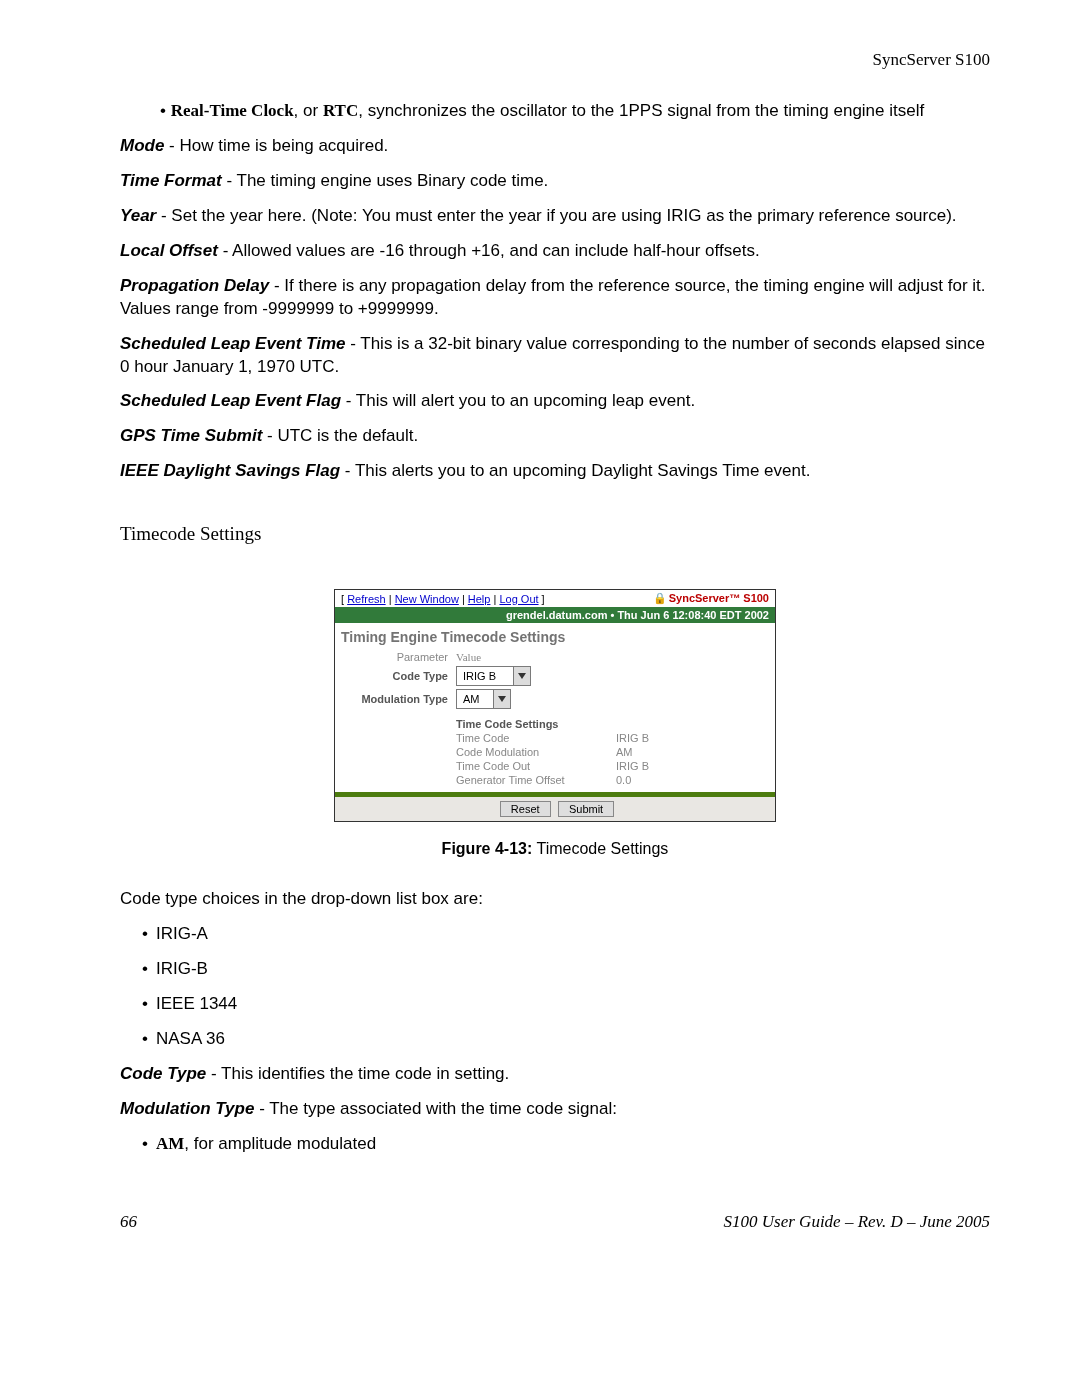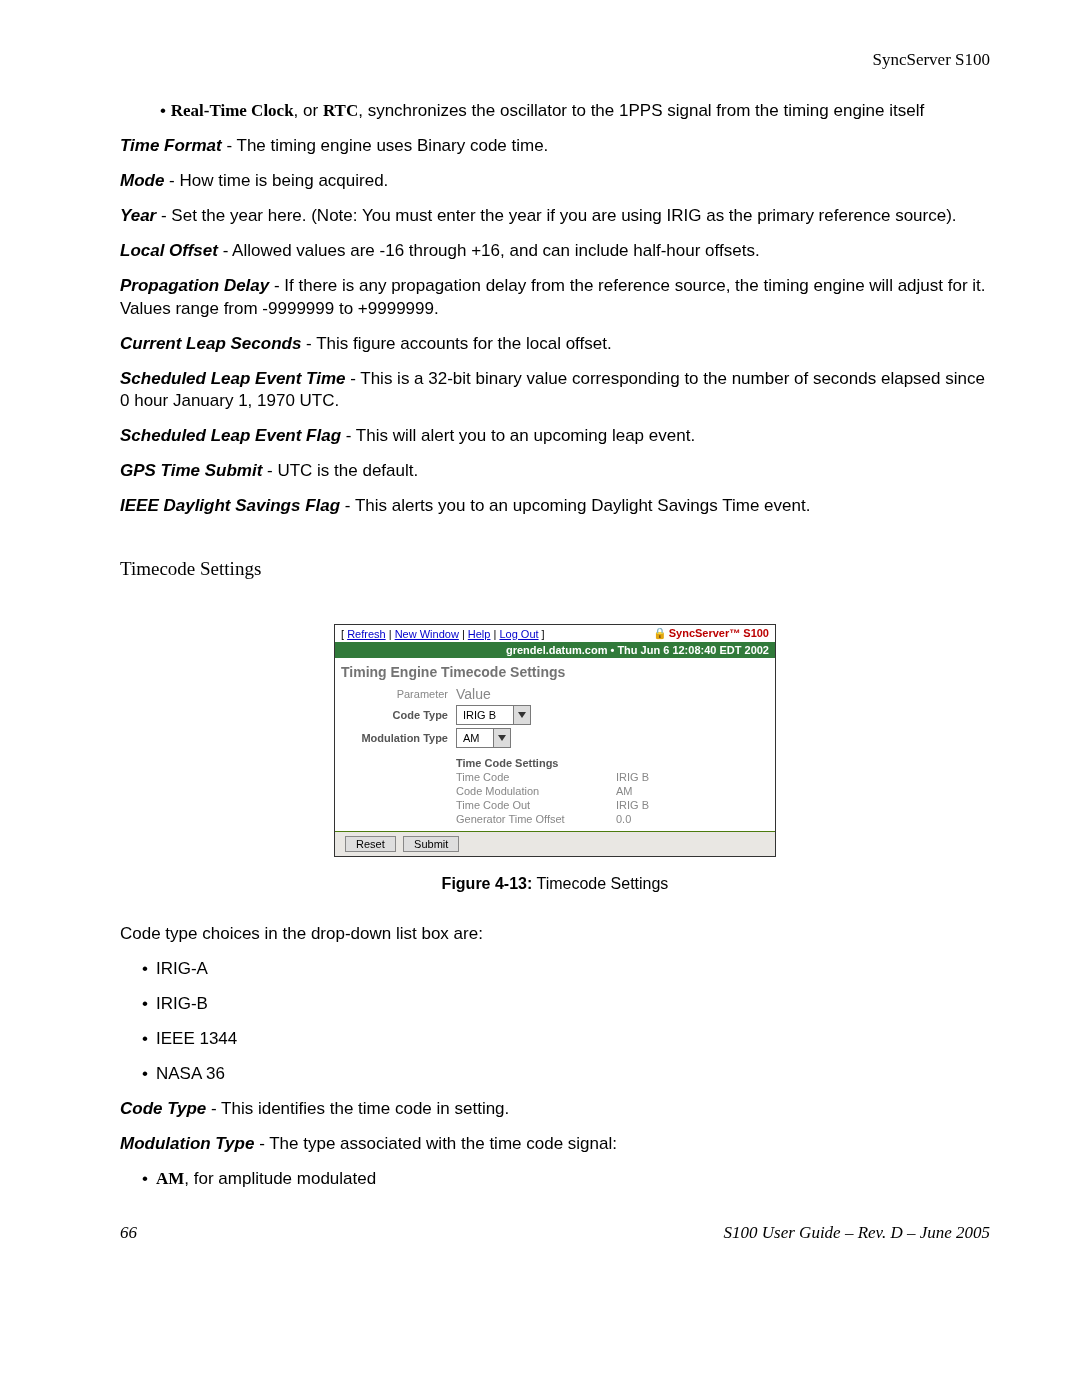--- a/index.html
+++ b/index.html
@@ -148,63 +148,62 @@
   }
   .tc-rows {
     display: grid;
     grid-template-columns: 160px auto;
     row-gap: 2px;
     color: #888;
     font-size: 11px;
   }
   .fig-btnbar {
     background: #e9e7e3;
-    border-top: 1px solid #4d7c0f;
+    border-top: 5px solid #4d7c0f;
     padding: 4px 6px;
-    text-align: left;
+    text-align: center;
   }
   .btn {
     display: inline-block;
     border: 1px solid #888;
     background: #dedede;
     font-size: 11px;
     padding: 1px 10px;
     margin-left: 4px;
   }
   .caption {
     text-align: center;
     font-size: 16px;
     margin: 18px 0 30px 0;
   }
   .footer {
     display: flex;
     justify-content: space-between;
     font-family: "Times New Roman", serif;
     font-style: italic;
     font-size: 17px;
-    margin-top: 32px;
+    margin-top: 56px;
   }
 </style>
 </head>
 <body>
 
 <div class="page">
   <div class="header-right">SyncServer S100</div>
 
   <div class="para sub-indent">
     <span class="bullet">•</span>
     <span class="bold-serif">Real-Time Clock</span><span>, or </span><span class="bold-serif">RTC</span><span>, synchronizes the oscillator to the 1PPS signal from the timing engine itself</span>
   </div>
 
+  <p class="para"><span class="bi">Mode</span><span> - How time is being acquired.</span></p>
   <p class="para"><span class="bi">Time Format</span><span> - The timing engine uses Binary code time.</span></p>
-  <p class="para"><span class="bi">Mode</span><span> - How time is being acquired.</span></p>
   <p class="para"><span class="bi">Year</span><span> - Set the year here. (Note: You must enter the year if you are using IRIG as the primary reference source).</span></p>
   <p class="para"><span class="bi">Local Offset</span><span> - Allowed values are -16 through +16, and can include half-hour offsets.</span></p>
   <p class="para"><span class="bi">Propagation Delay</span><span> - If there is any propagation delay from the reference source, the timing engine will adjust for it. Values range from -9999999 to +9999999.</span></p>
-  <p class="para"><span class="bi">Current Leap Seconds</span><span> - This figure accounts for the local offset.</span></p>
   <p class="para"><span class="bi">Scheduled Leap Event Time</span><span> - This is a 32-bit binary value corresponding to the number of seconds elapsed since 0 hour January 1, 1970 UTC.</span></p>
   <p class="para"><span class="bi">Scheduled Leap Event Flag</span><span> - This will alert you to an upcoming leap event.</span></p>
   <p class="para"><span class="bi">GPS Time Submit</span><span> - UTC is the default.</span></p>
   <p class="para"><span class="bi">IEEE Daylight Savings Flag</span><span> - This alerts you to an upcoming Daylight Savings Time event.</span></p>
 
   <div class="section-head">Timecode Settings</div>
 
   <div class="fig-wrap">
     <div class="fig-box">
       <div class="fig-topbar">
@@ -213,21 +212,21 @@
         </span>
         <span>
           <span class="lock">🔒</span><span class="brand">SyncServer™ S100</span>
         </span>
       </div>
       <div class="fig-greenbar">grendel.datum.com  •  Thu Jun 6 12:08:40 EDT 2002</div>
       <div class="fig-title">Timing Engine Timecode Settings</div>
 
       <div class="fig-grid">
         <div class="fig-label dim">Parameter</div>
-        <div class="dim" style="color:#888;font-size:14px;">Value</div>
+        <div class="dim" style="color:#888;font-size:11px;font-family:Liberation Serif, serif;">Value</div>
 
         <div class="fig-label">Code Type</div>
         <div>
           <span class="dd">
             <span class="dd-val">IRIG B</span>
             <span class="dd-arrow">
               <svg width="8" height="6">
                   <polygon points="0,0 8,0 4,6" fill="#333"></polygon>
                 </svg>
             </span>

